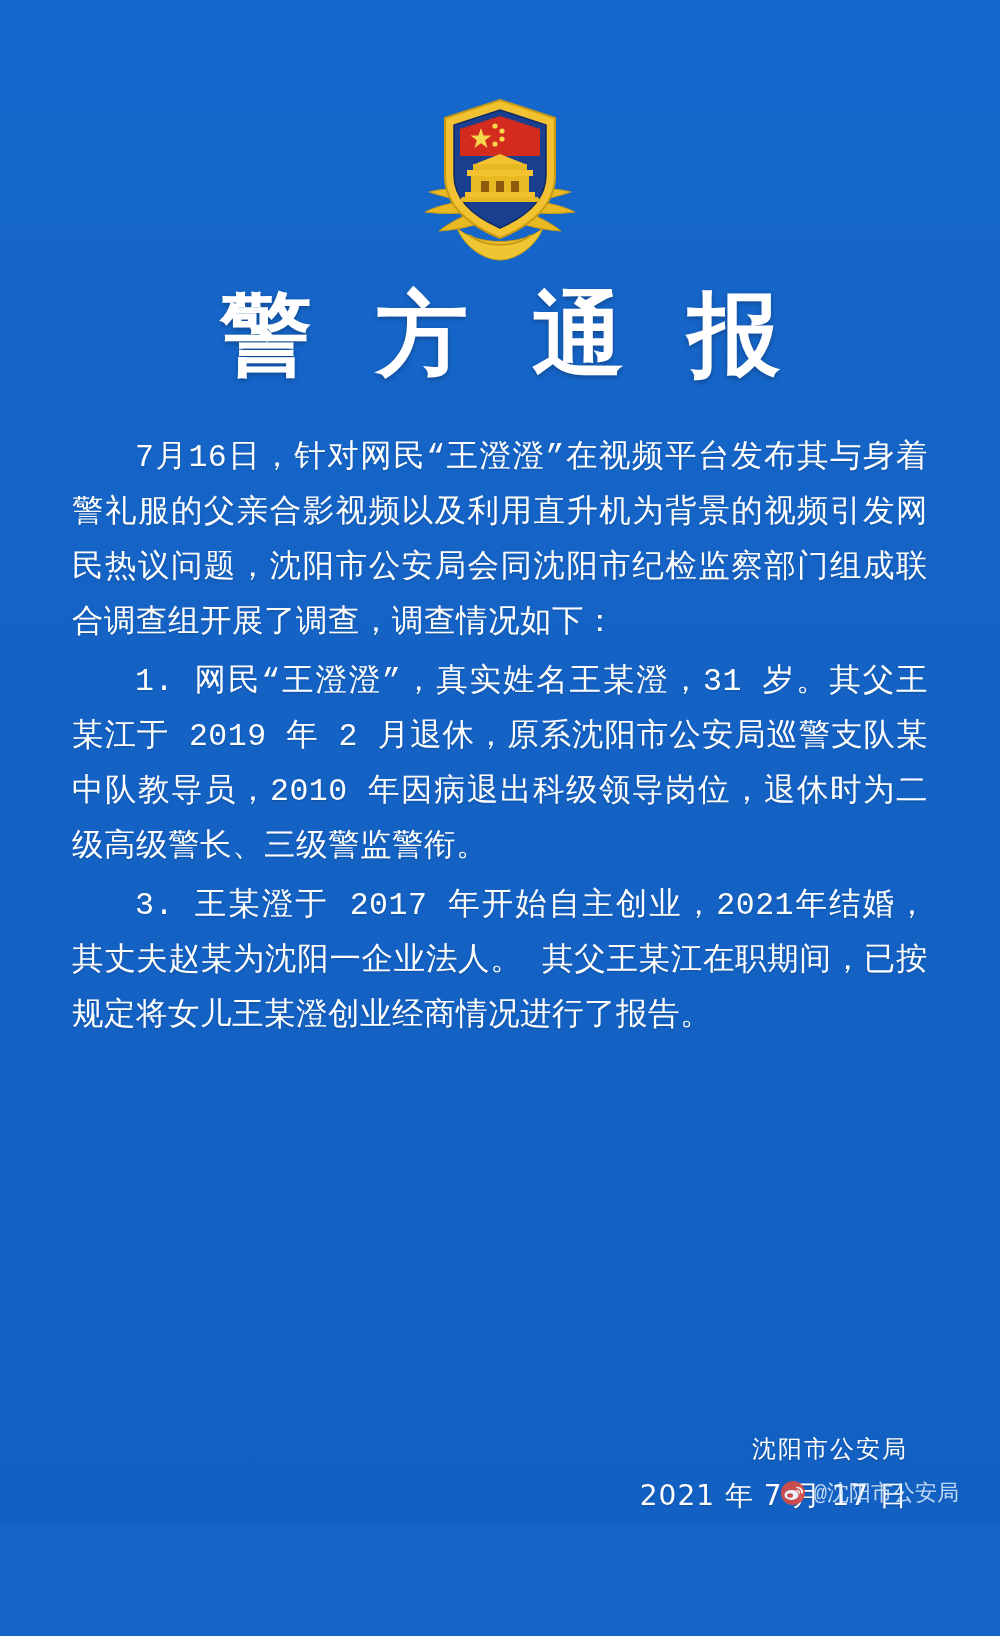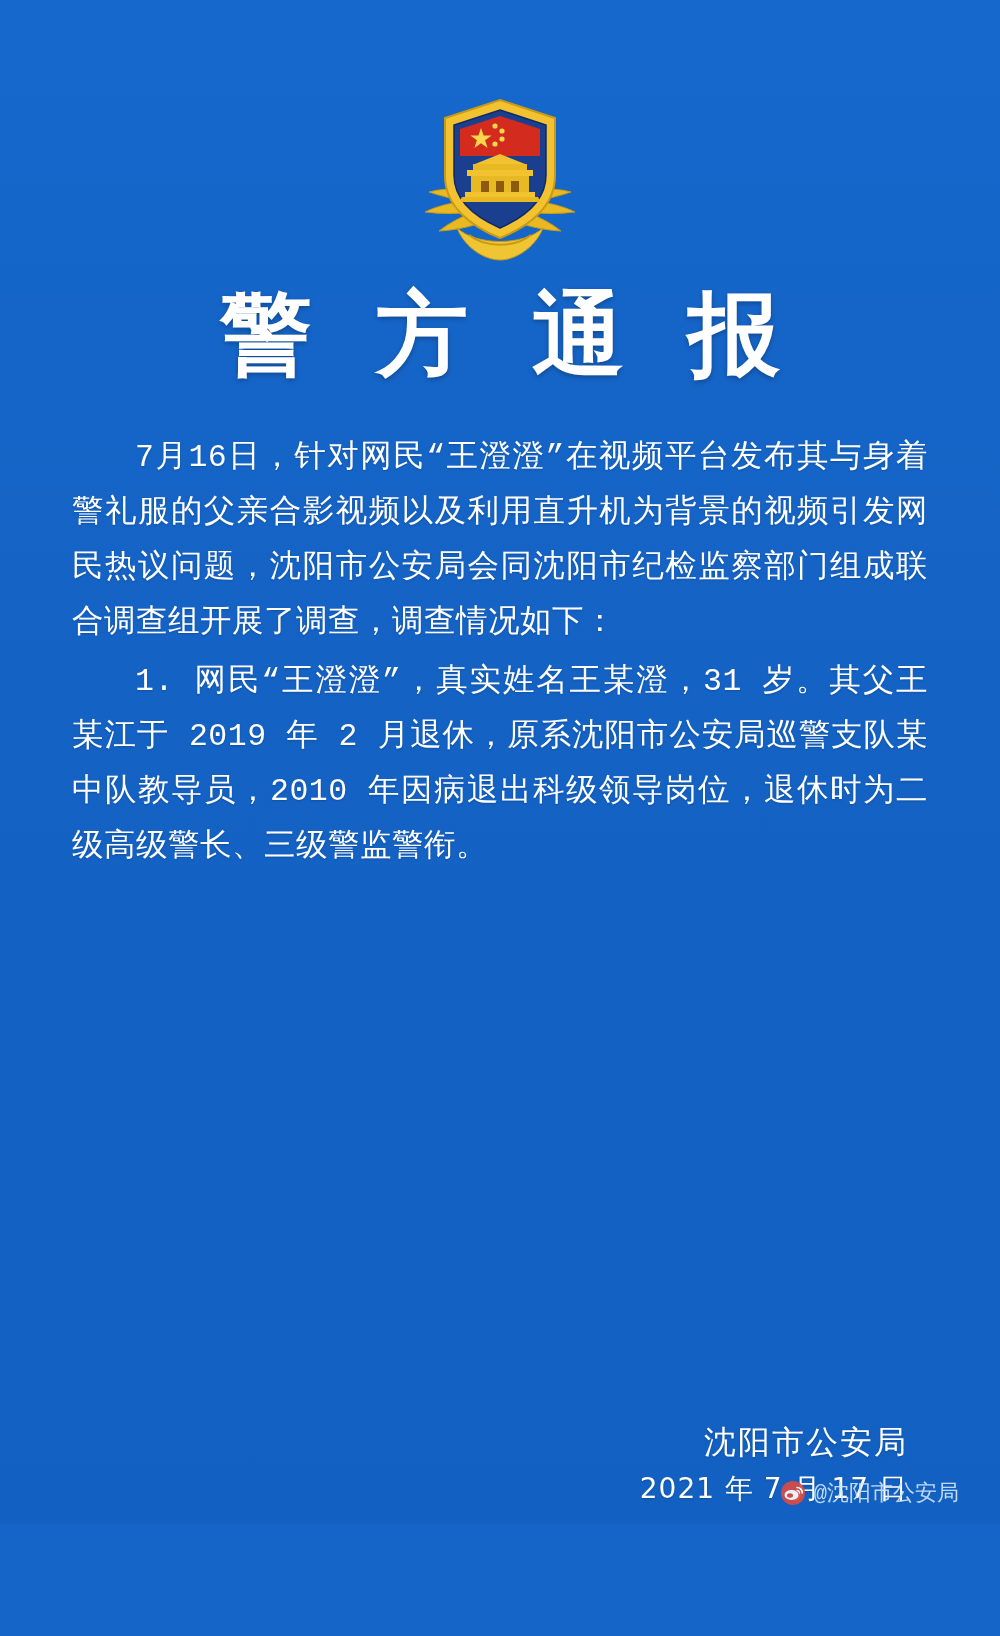--- a/index.html
+++ b/index.html
@@ -79,24 +79,25 @@
   
   .signature {
     position: absolute;
     right: 92px;
     top: 1418px;
     text-align: right;
     color: #ffffff;
     font-family: "DejaVu Sans", "Liberation Sans", sans-serif;
   }
   .sig-org {
-    font-size: 32px;
+    font-size: 24px;
     letter-spacing: 2px;
     line-height: 48px;
     text-shadow: 0 1px 2px rgba(0,0,0,0.18);
+    margin-top: 7px;
   }
   .sig-date {
     font-size: 28px;
     letter-spacing: 1px;
     line-height: 46px;
     text-shadow: 0 1px 2px rgba(0,0,0,0.18);
   }
 
   
   .watermark {
@@ -163,20 +164,21 @@
         <rect x="66" y="119" width="78" height="5" rx="2" fill="#e8b923"></rect>
       </svg>
     </div>
   </div>
 
   <div class="title">警 方 通 报</div>
 
   <div class="body">
     <p class="para">7月16日，针对网民“王澄澄”在视频平台发布其与身着警礼服的父亲合影视频以及利用直升机为背景的视频引发网民热议问题，沈阳市公安局会同沈阳市纪检监察部门组成联合调查组开展了调查，调查情况如下：</p>
     <p class="para">1. 网民“王澄澄”，真实姓名王某澄，31 岁。其父王某江于 2019 年 2 月退休，原系沈阳市公安局巡警支队某中队教导员，2010 年因病退出科级领导岗位，退休时为二级高级警长、三级警监警衔。</p>
+    <p class="para">3. 王某澄于 2017 年开始自主创业，2021年结婚，其丈夫赵某为沈阳一企业法人。 其父王某江在职期间，已按规定将女儿王某澄创业经商情况进行了报告。</p>
   </div>
 
   <div class="signature">
     <div class="sig-org">沈阳市公安局</div>
     <div class="sig-date">2021 年 7 月 17 日</div>
   </div>
 
   <div class="watermark">
     <span class="weibo-icon">
       <svg viewBox="0 0 26 26" width="26" height="26" aria-hidden="true">

